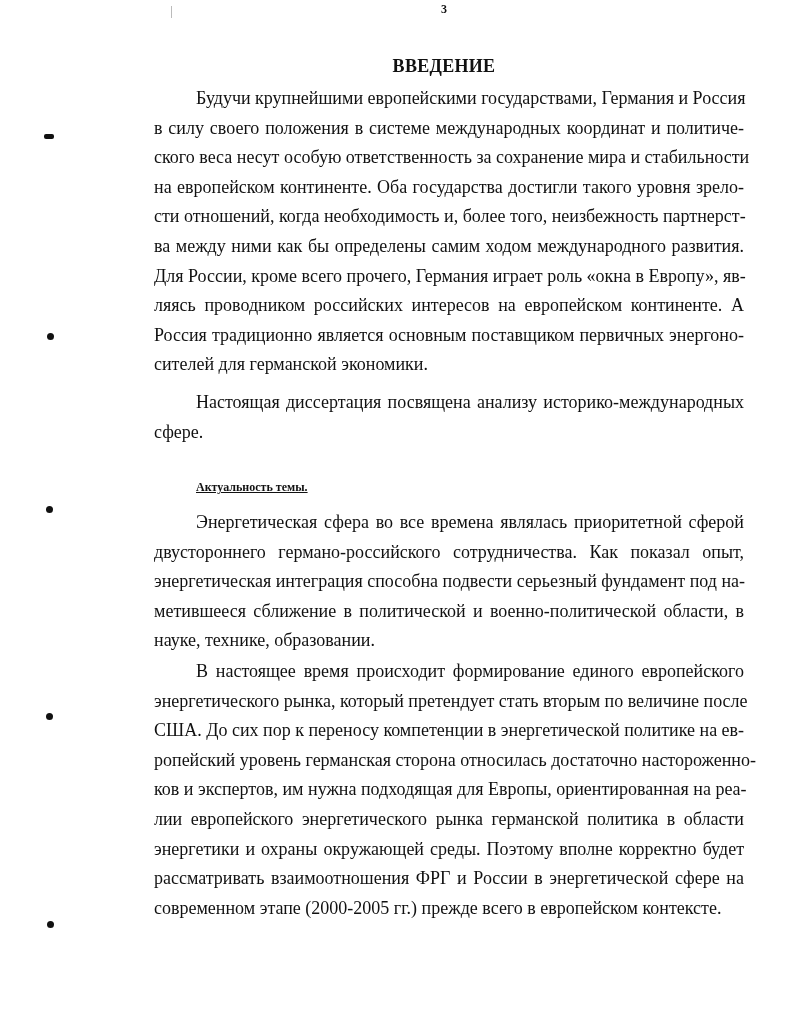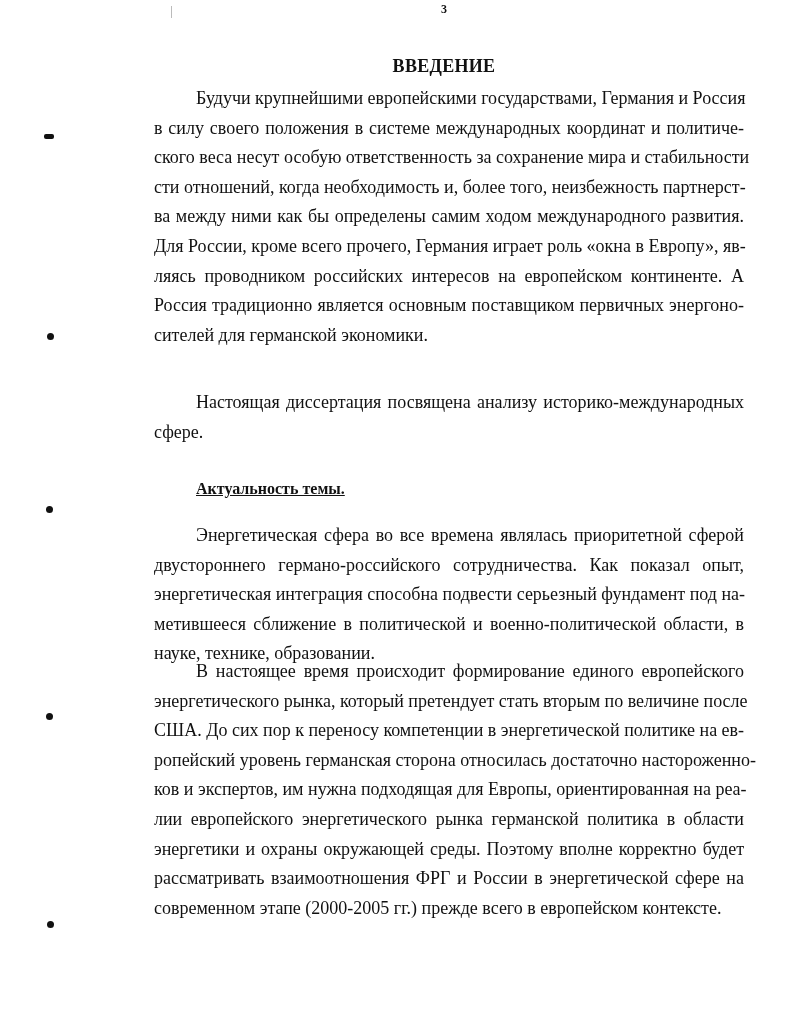--- a/index.html
+++ b/index.html
@@ -53,21 +53,21 @@
     text-align-last: justify;
     height: 29.6px;
   }
   .line.last {
     text-align-last: left;
   }
   .indent { padding-left: 42px; }
   .subheading {
     position: absolute;
     left: 196px;
-    font-size: 16px;
+    font-size: 12px;
     font-weight: bold;
     text-decoration: underline;
   }
   .margin-mark {
     position: absolute;
     width: 7px;
     height: 7px;
     background: #111;
     border-radius: 50%;
   }
@@ -87,36 +87,37 @@
 <div class="page">
   <div class="corner-tick"></div>
 
   <div class="page-number">3</div>
   <div class="title">ВВЕДЕНИЕ</div>
 
   <div class="body-text" style="top:84px;">
     <span class="line indent">Будучи крупнейшими европейскими государствами, Германия и Россия</span>
     <span class="line">в силу своего положения в системе международных координат и политиче-</span>
     <span class="line">ского веса несут особую ответственность за сохранение мира и стабильности</span>
+    <span class="line">на европейском континенте. Оба государства достигли такого уровня зрело-</span>
     <span class="line">сти отношений, когда необходимость и, более того, неизбежность партнерст-</span>
     <span class="line">ва между ними как бы определены самим ходом международного развития.</span>
     <span class="line">Для России, кроме всего прочего, Германия играет роль «окна в Европу», яв-</span>
     <span class="line">ляясь проводником российских интересов на европейском континенте. А</span>
     <span class="line">Россия традиционно  является основным поставщиком первичных энергоно-</span>
     <span class="line last">сителей для германской экономики.</span>
   </div>
 
   <div class="body-text" style="top:388px;">
     <span class="line indent">Настоящая диссертация посвящена анализу историко-международных</span>
     <span class="line last">сфере.</span>
   </div>
 
   <div class="subheading" style="top:480px;">Актуальность темы.</div>
 
-  <div class="body-text" style="top:508px;margin-top:13px;">
+  <div class="body-text" style="top:508px;">
     <span class="line indent">Энергетическая сфера во все времена являлась приоритетной сферой</span>
     <span class="line">двустороннего германо-российского сотрудничества. Как показал опыт,</span>
     <span class="line">энергетическая интеграция способна подвести серьезный фундамент под на-</span>
     <span class="line">метившееся сближение в политической и военно-политической области, в</span>
     <span class="line last">науке, технике, образовании.</span>
   </div>
 
   <div class="body-text" style="top:657px;">
     <span class="line indent">В настоящее время происходит формирование  единого европейского</span>
     <span class="line">энергетического рынка, который претендует стать вторым по величине после</span>

